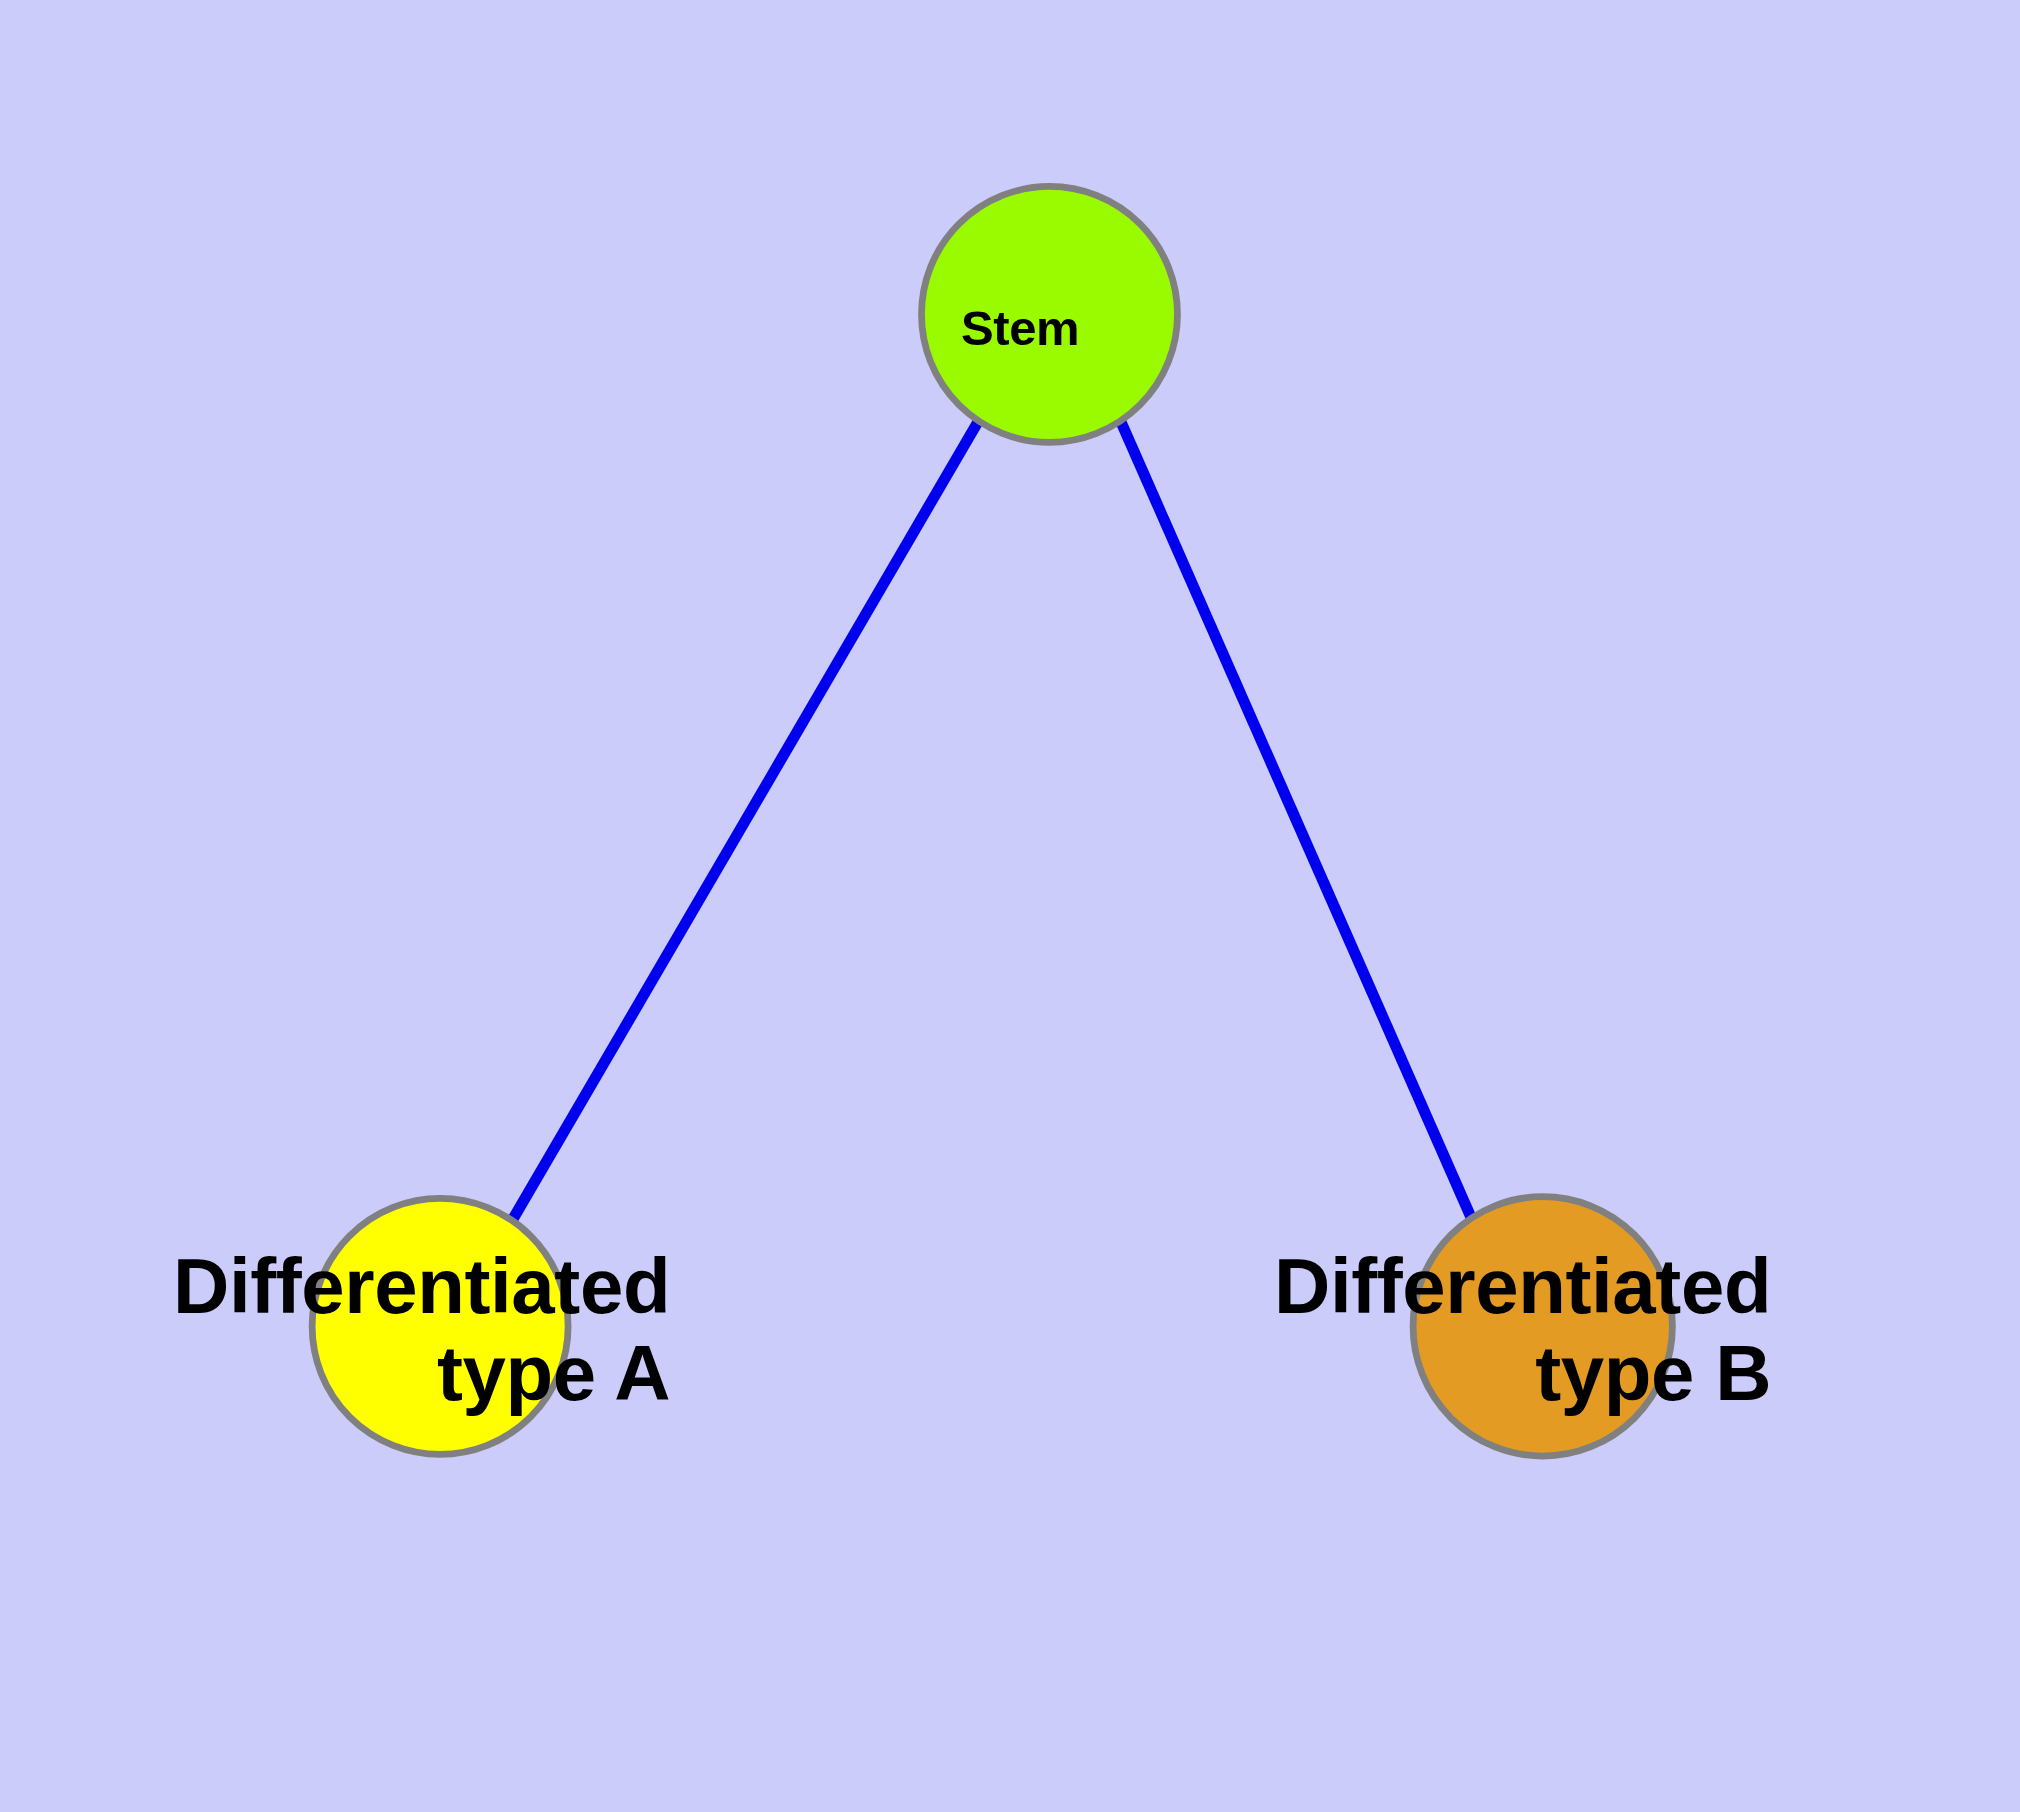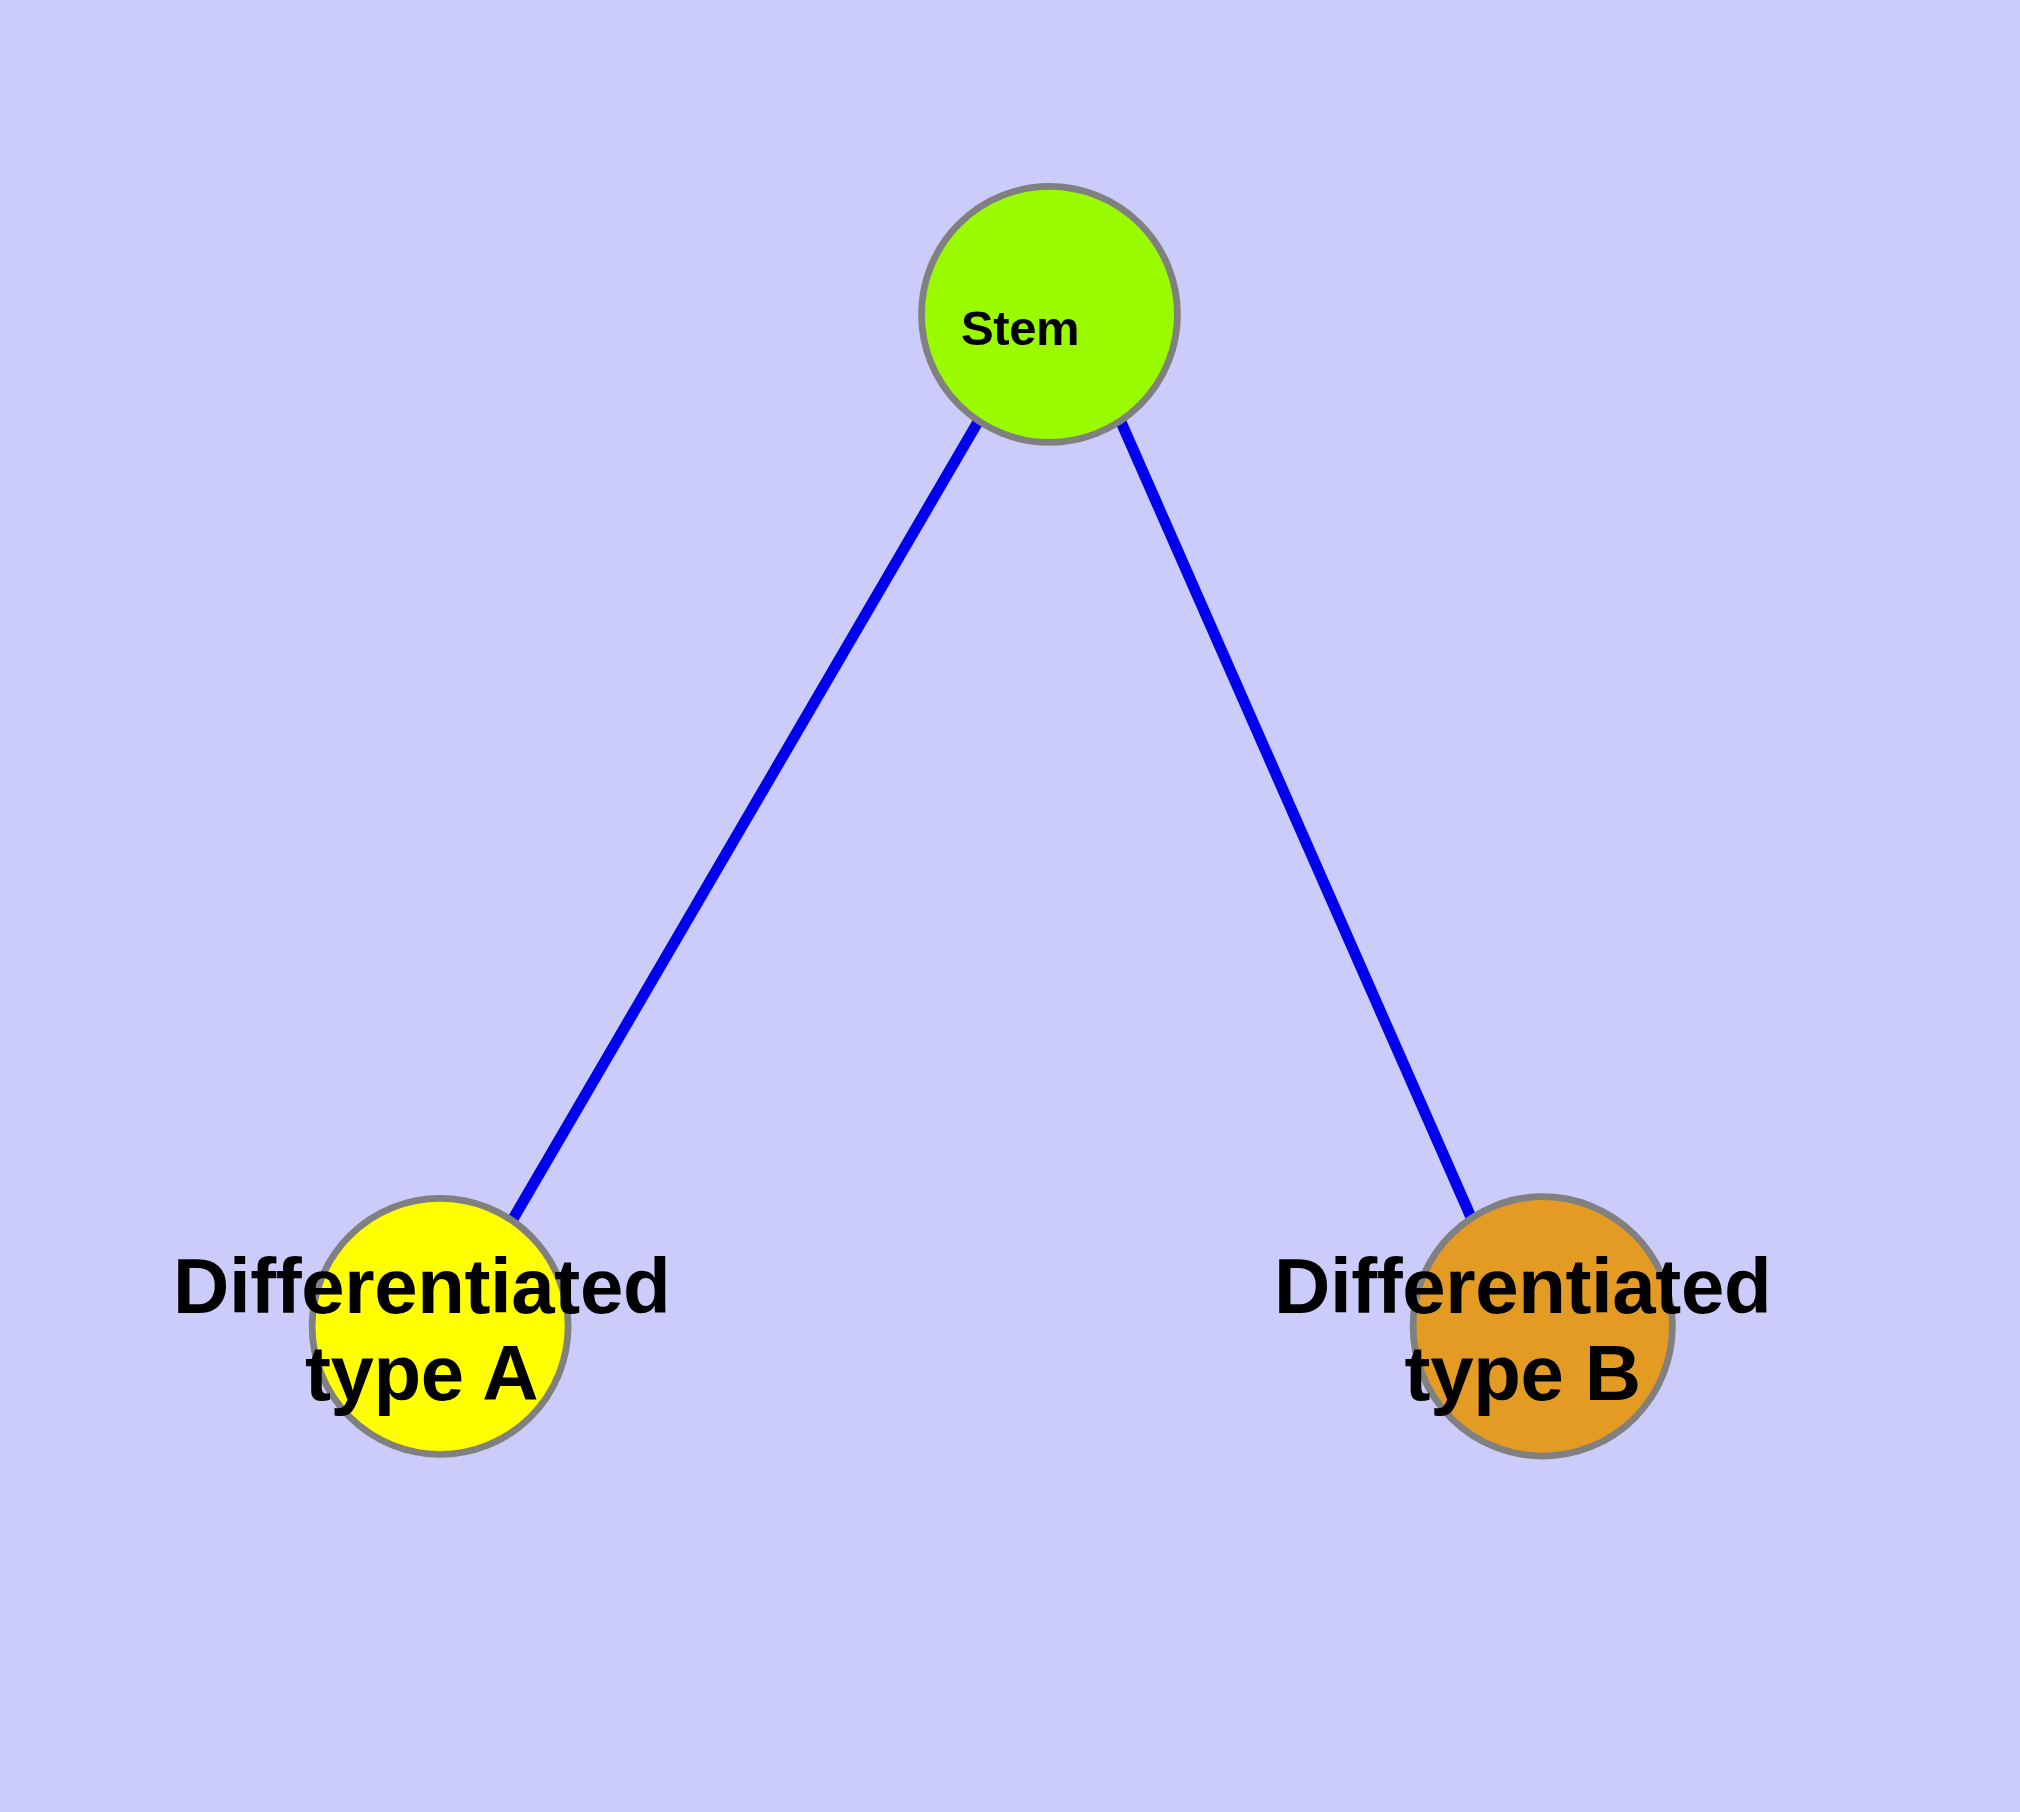--- a/index.html
+++ b/index.html
@@ -35,20 +35,21 @@
     line-height: 1.12;
     white-space: pre;
     letter-spacing: -0.4px;
     pointer-events: none;
   }
   .label-stem {
     font-size: 73px;
   }
   .label-leaf {
     font-size: 78px;
+    text-align: right;
   }
 </style>
 </head>
 <body>
 
 <div id="canvas" style="width: 2021px; height: 1812px;">
 
   <div id="bg" style="background: rgb(204, 204, 250); width: 2021px; height: 1812px;"></div>
 
   <svg id="graph-svg" viewBox="0 0 2384 2138" style="width: 2021px; height: 1812px;">

